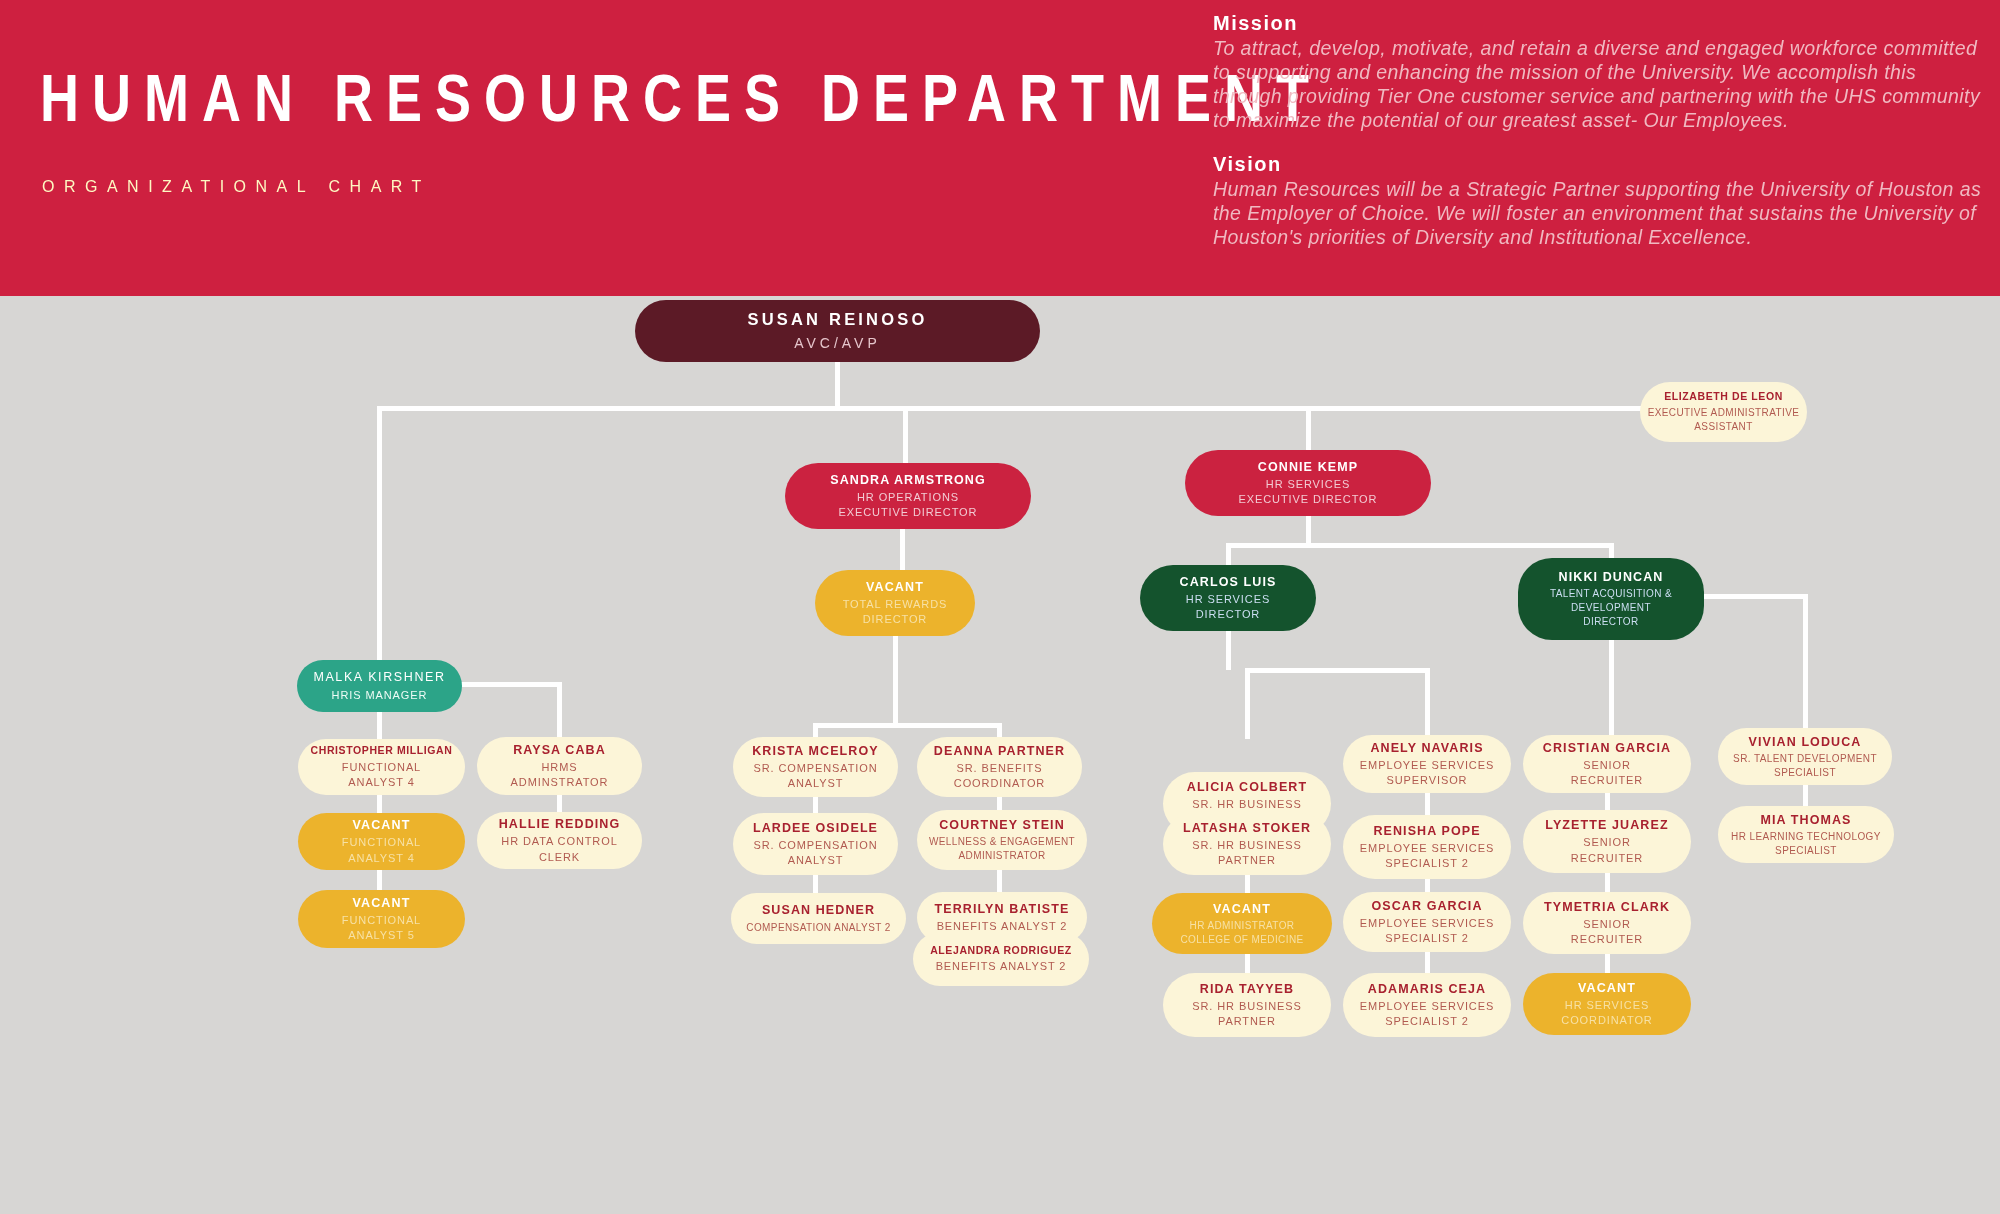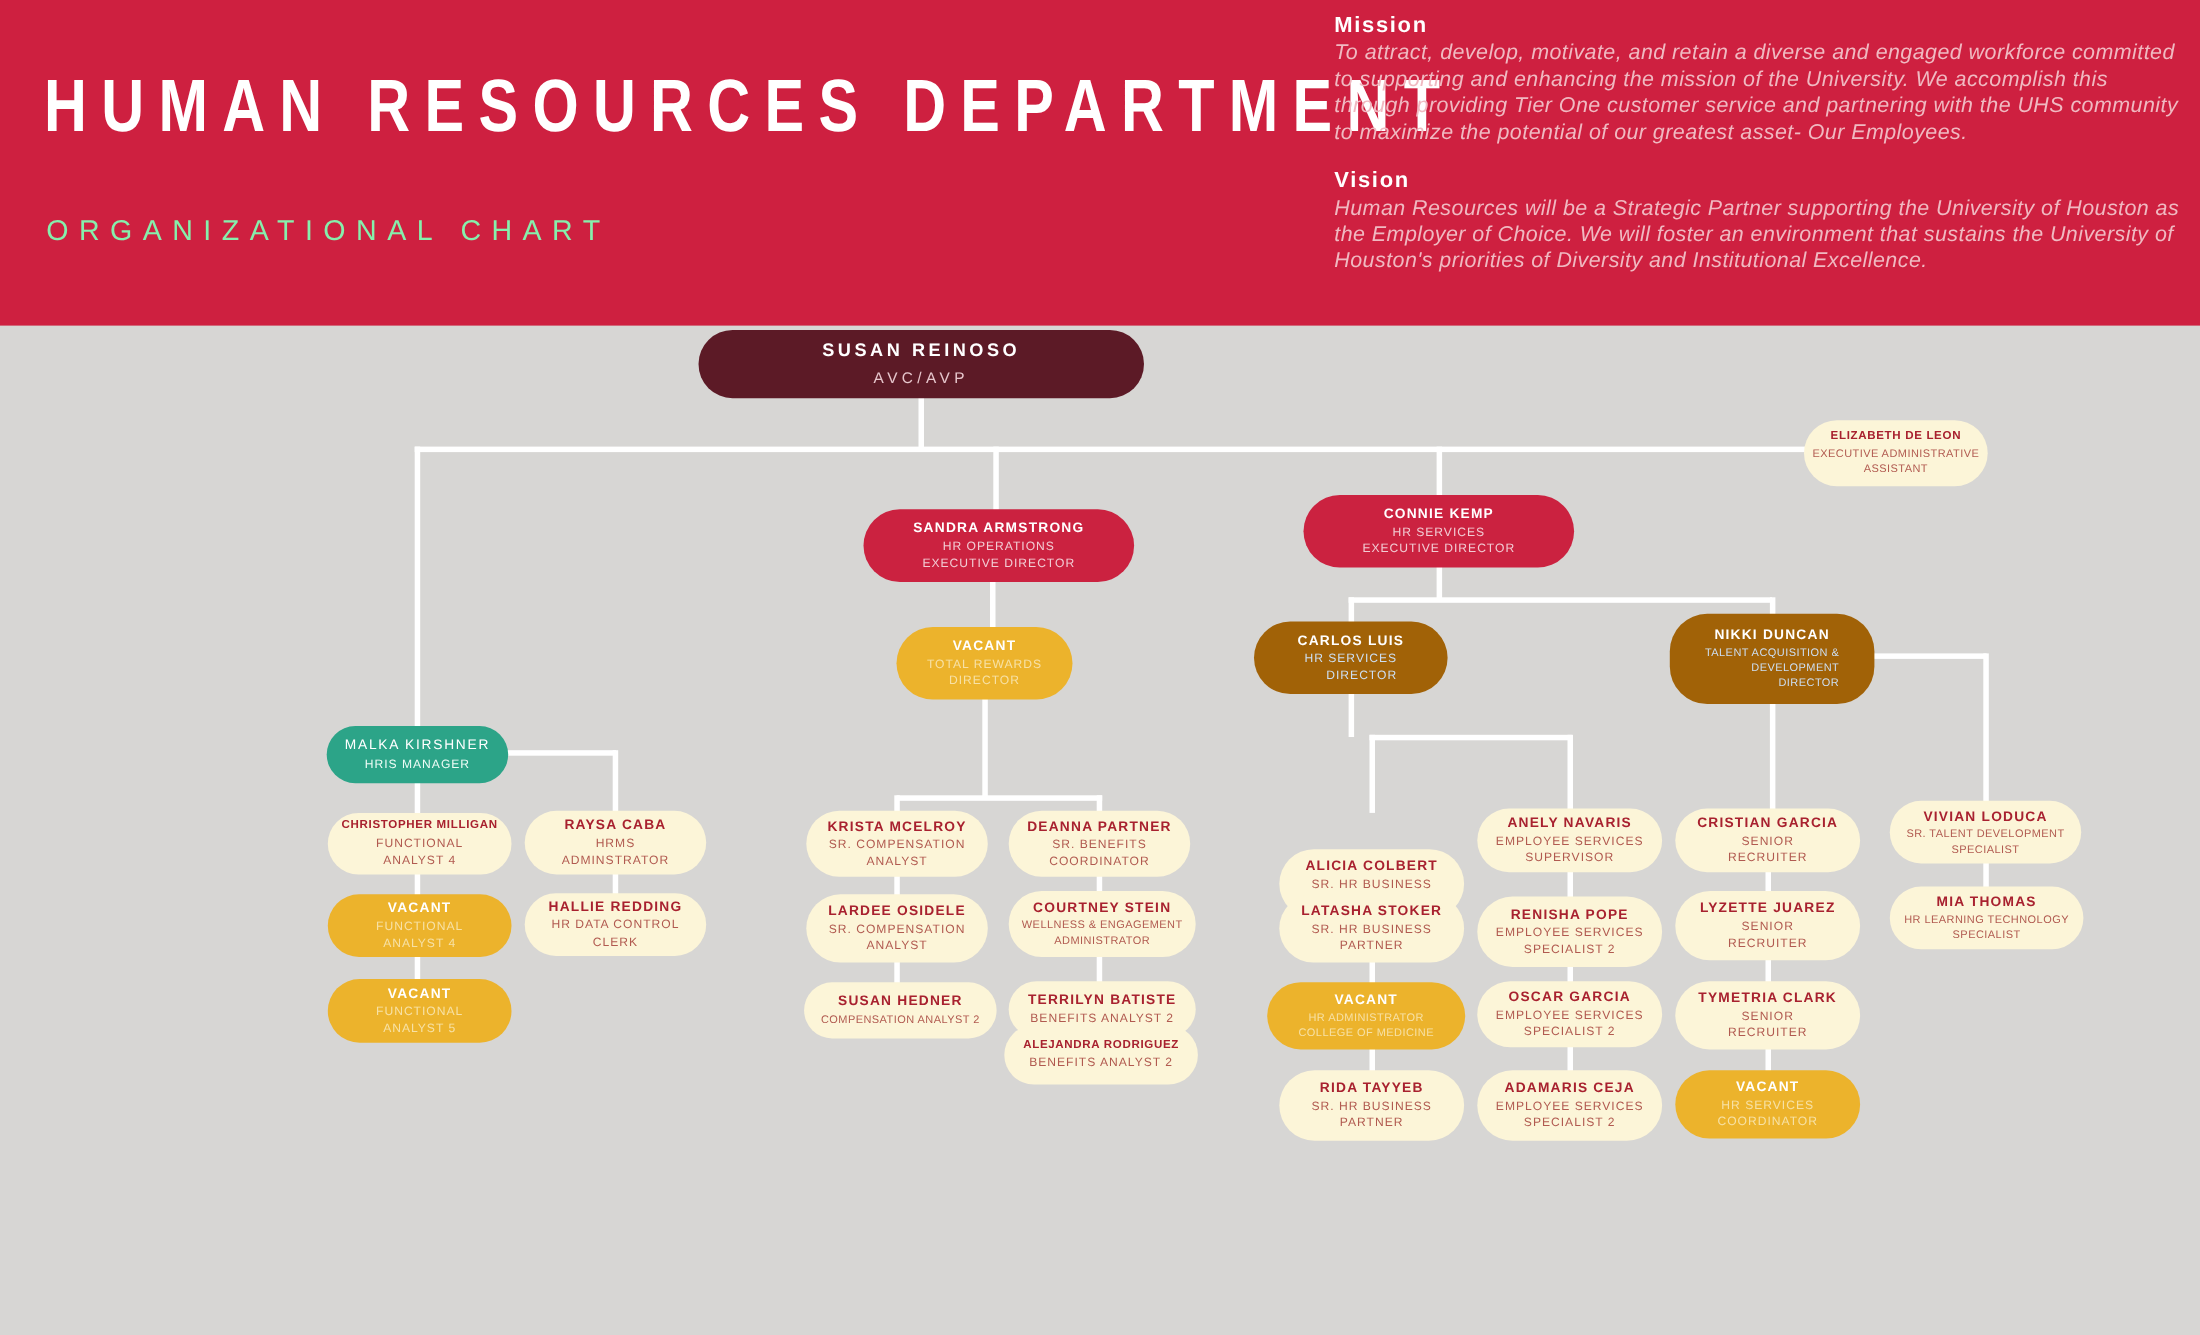--- a/index.html
+++ b/index.html
@@ -2,38 +2,38 @@
 <html><head>
 <meta charset="utf-8">
 <style>
   html,body{margin:0;padding:0;background:#9a9a9a;}
   .page{position:relative;width:2000px;height:1214px;background:#d7d6d4;overflow:hidden;
         font-family:"Liberation Sans","DejaVu Sans",sans-serif;}
   
   .header{position:absolute;left:0;top:0;width:2000px;height:296px;background:#ce2040;z-index:3;}
   .hr-title{position:absolute;left:40px;top:58px;color:#ffffff;font-weight:bold;
             font-size:54px;letter-spacing:13px;transform:scaleY(1.25);transform-origin:left top;white-space:nowrap;}
-  .hr-subtitle{position:absolute;left:42px;top:178px;color:#86efac;font-size:26px;letter-spacing:9.5px;white-space:nowrap;margin-top:16px;}
+  .hr-subtitle{position:absolute;left:42px;top:178px;color:#fef9c3;font-size:16px;letter-spacing:9.5px;white-space:nowrap;}
   .mv-block{position:absolute;left:1213px;top:12px;width:775px;}
   .mv-heading{color:#ffffff;font-weight:bold;font-size:20px;letter-spacing:1.5px;margin:0 0 2px 0;}
   .mv-text{color:#f0b9c1;font-style:italic;font-size:19.5px;line-height:1.23;letter-spacing:0.4px;margin:0 0 20px 0;}
   
   #org-chart{position:absolute;left:0;top:0;width:2000px;height:1214px;}
   .line{position:absolute;background:#ffffff;z-index:1;}
   .node{position:absolute;border-radius:34px;display:flex;flex-direction:column;align-items:center;
         justify-content:center;text-align:center;z-index:2;padding:4px 6px;box-sizing:border-box;}
   .nname{font-weight:bold;font-size:12.5px;letter-spacing:1.1px;white-space:pre-line;line-height:1.3;}
   .ntitle{font-size:11px;letter-spacing:0.9px;line-height:1.38;white-space:pre-line;margin-top:2px;}
   .longname .nname{font-size:10.5px;letter-spacing:0.6px;}
   .small .ntitle{font-size:10px;letter-spacing:0.4px;}
   .cream{background:#fcf5d8;}  .cream .nname{color:#a8212f;}  .cream .ntitle{color:#b15a50;}
   .maroon{background:#5c1a26;} .maroon .nname{color:#ffffff;} .maroon .ntitle{color:#e6c6cc;}
   .red{background:#cb2240;}    .red .nname{color:#ffffff;}    .red .ntitle{color:#f2cbd3;}
   .gold{background:#ecb32c;}   .gold .nname{color:#ffffff;}   .gold .ntitle{color:#f7e1a5;}
-  .blue{background:#a16207;text-align:right;}   .blue .nname{color:#ffffff;}   .blue .ntitle{color:#cuddf2;}
+  .blue{background:#14532d;}   .blue .nname{color:#ffffff;}   .blue .ntitle{color:#cuddf2;}
   .blue .ntitle{color:#cddff3;}
   .green{background:#2ca488;}  .green .nname{color:#ffffff;font-weight:normal;letter-spacing:1.6px;}
   .green .ntitle{color:#eefcf6;}
   .lg .nname{font-size:16.5px;letter-spacing:3.2px;}
   .lg .ntitle{font-size:14px;letter-spacing:4px;margin-top:3px;}
   
   .footer{position:absolute;left:750px;top:1086px;display:flex;align-items:flex-start;z-index:2;}
   .uh-logo{width:112px;height:90px;margin-right:22px;}
   .footer-text{padding-top:2px;}
   .footer-dept{color:#5a5b5e;font-size:30px;letter-spacing:0.3px;}

